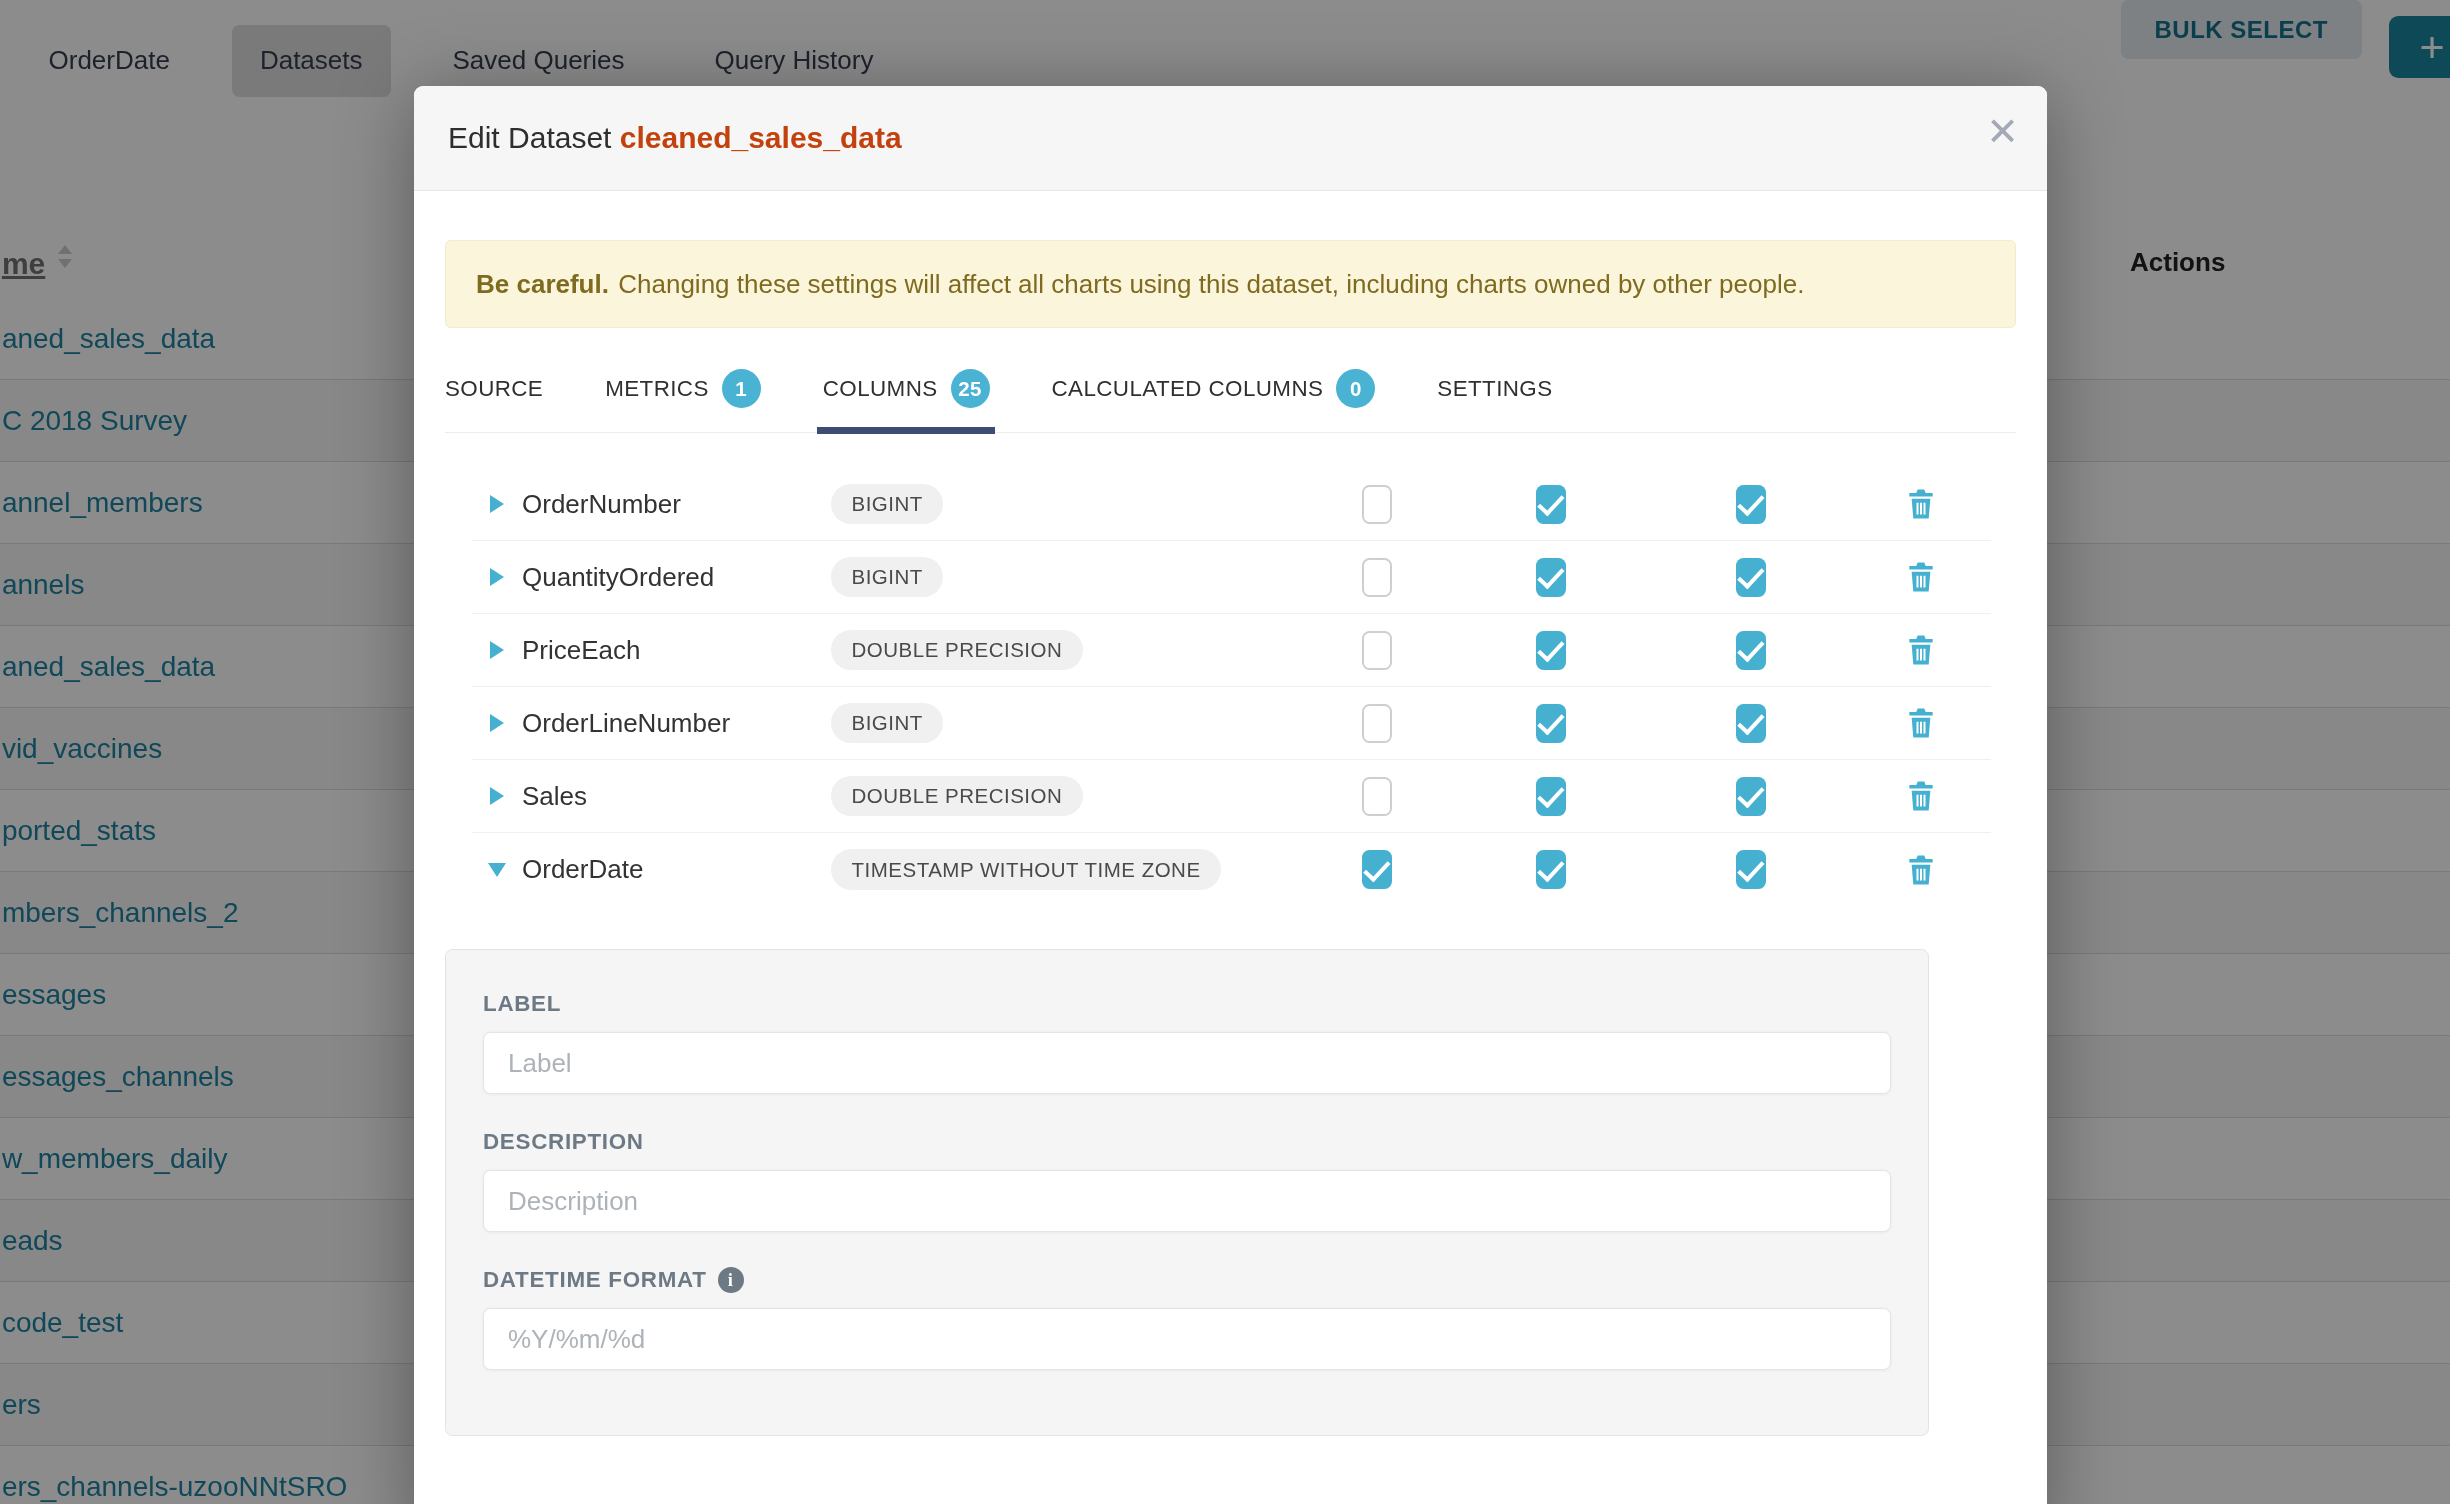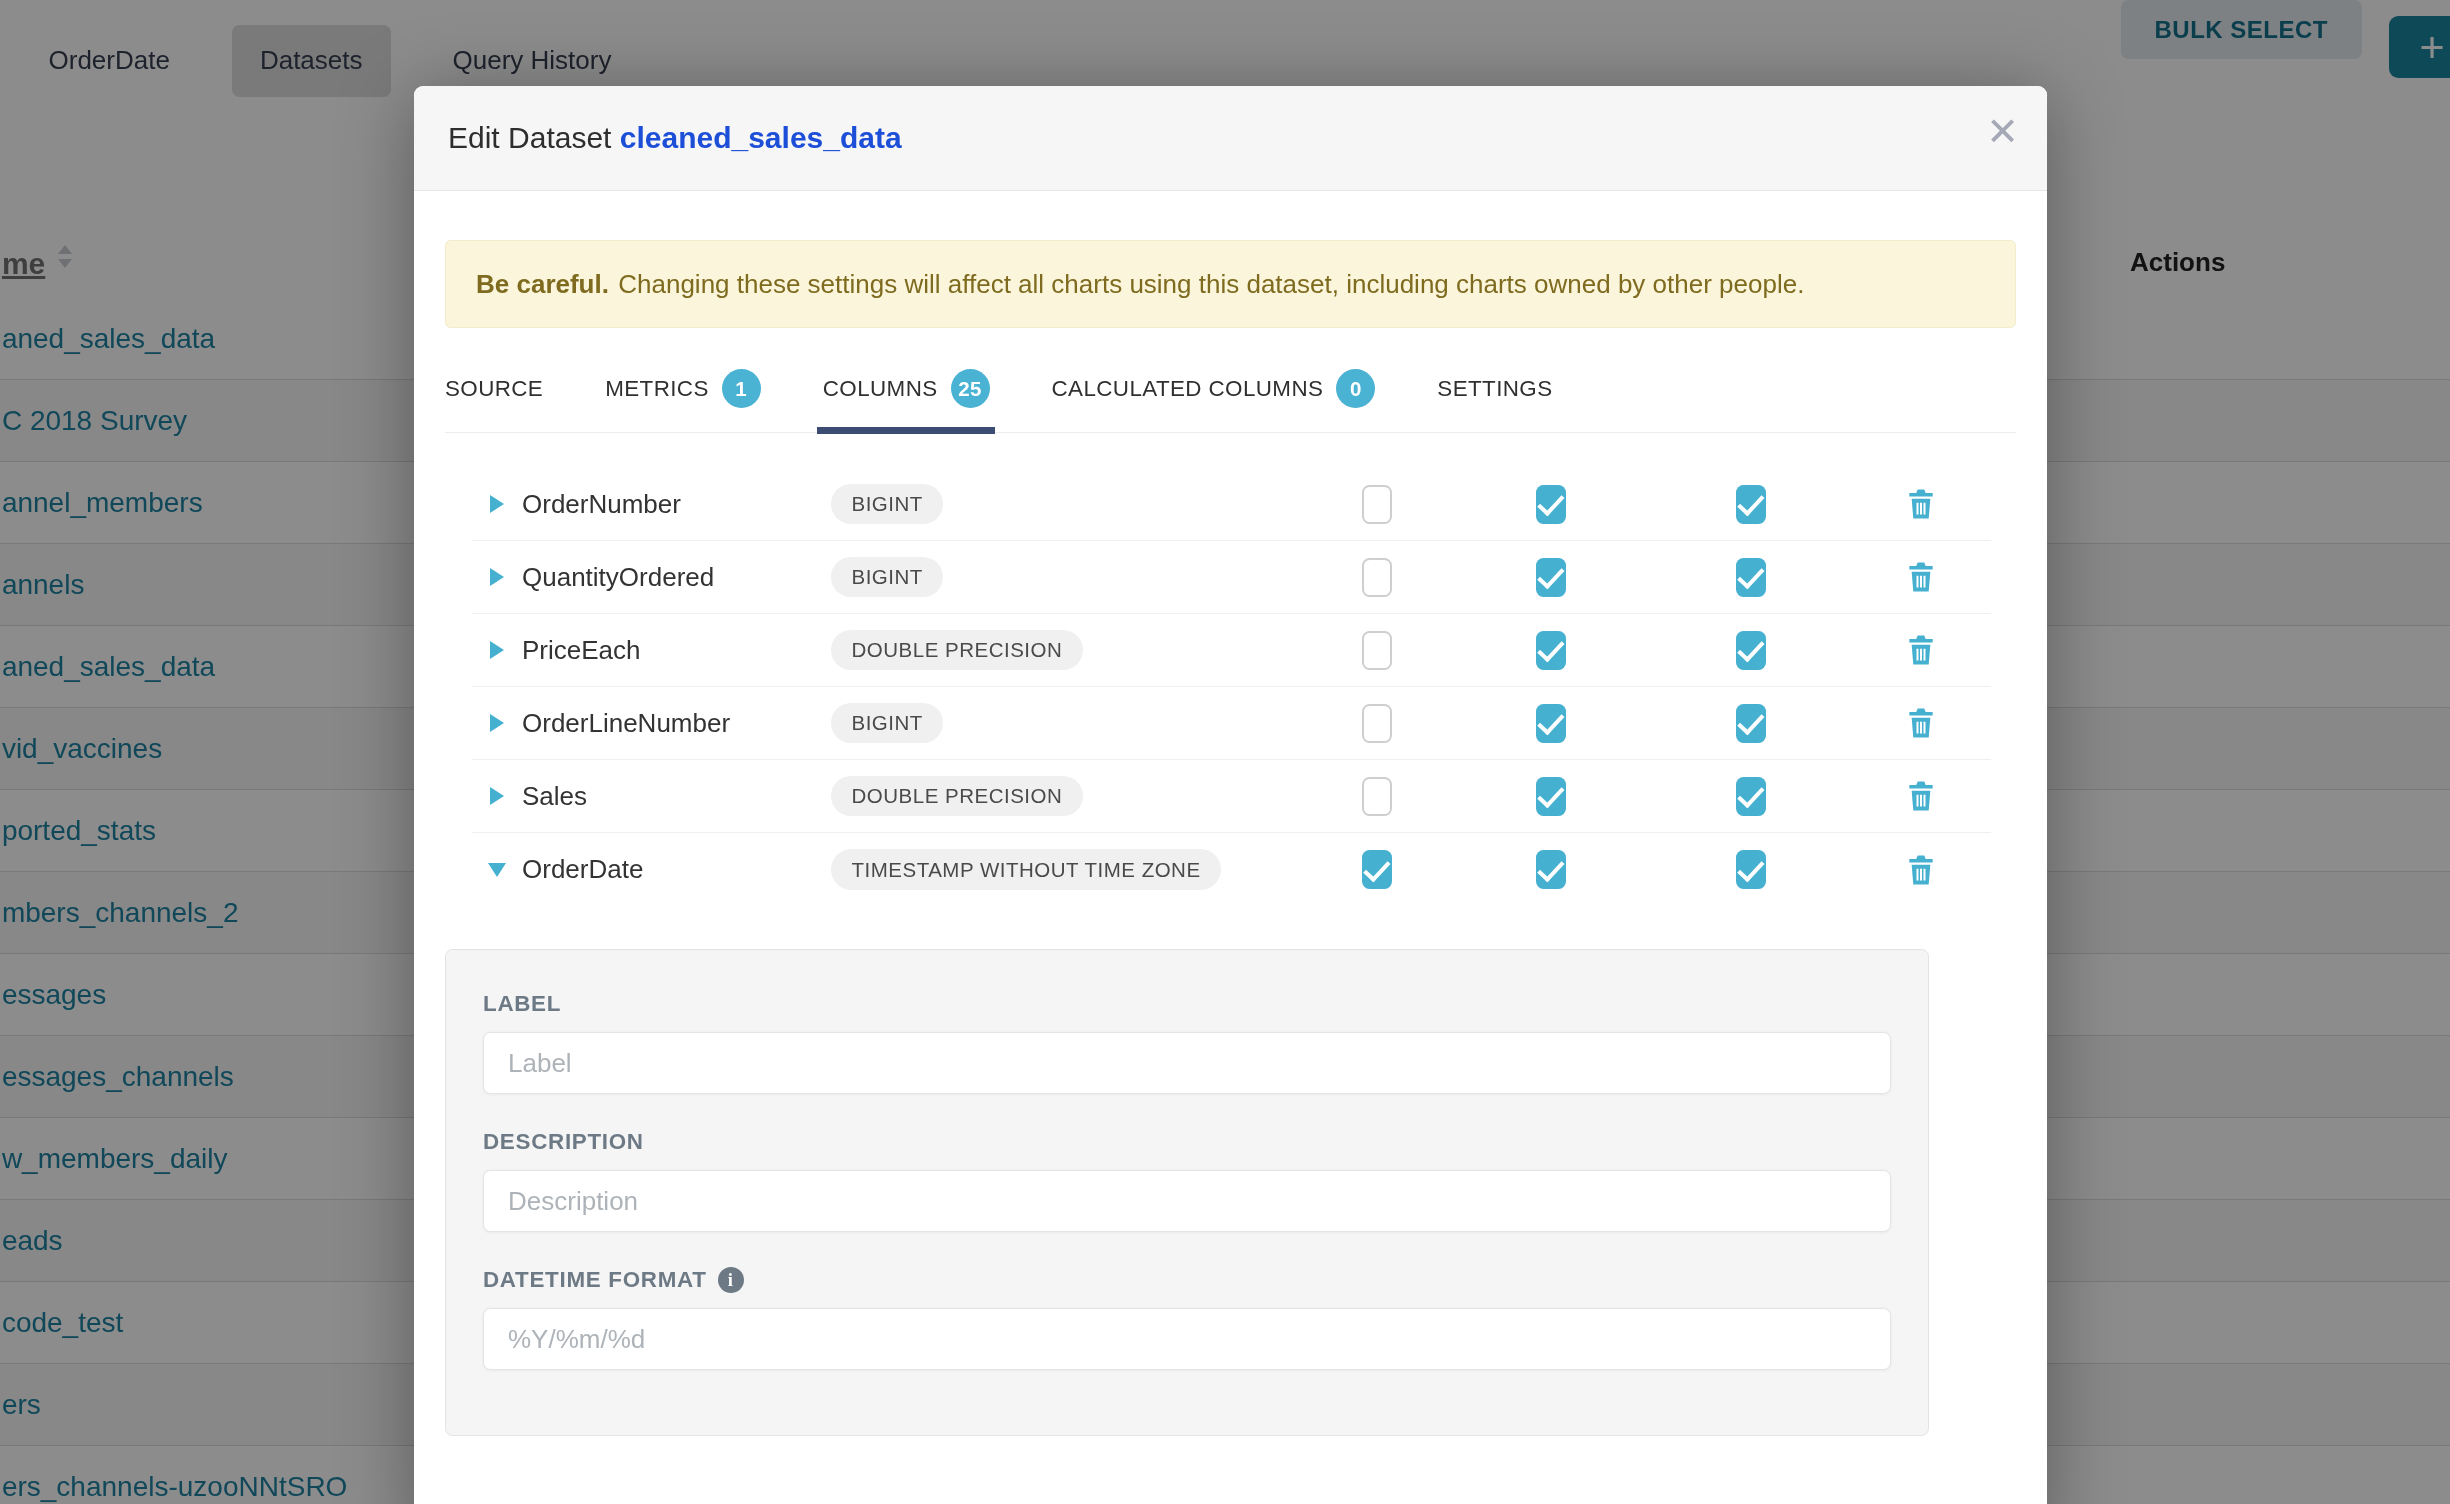--- a/index.html
+++ b/index.html
@@ -32,21 +32,21 @@
   .bg-actions-h { position:absolute; left:2130px; top:30px; font-size:26px; font-weight:700; color:#222222; }
   .bg-row { height:82px; border-bottom:0.9px solid #dcdcdc; display:flex; align-items:center; background:#ffffff; }
   .bg-row:nth-child(even) { background:#f7f7f7; }
   .bg-row a { font-size:28px; color:#1f84a3; text-decoration:none; padding-left:1.9px; white-space:nowrap; }
 
   
   .overlay { position:absolute; inset:0; background:rgba(0,0,0,0.45); z-index:5; }
   .modal { position:absolute; left:414px; top:86px; width:1633px; height:1454px; background:#ffffff; border-radius:9.3px 9.3px 0 0; z-index:10; box-shadow:0 9.3px 75px rgba(0,0,0,0.35); }
   .modal-header { height:105px; background:#f6f6f6; border-bottom:0.9px solid #e6e6e6; border-radius:9.3px 9.3px 0 0; display:flex; align-items:center; padding:0 34px; position:relative; }
   .modal-title { font-size:30px; color:#2e2e2e; }
-  .modal-title b { font-weight:700; color:#1d4ed8; }
+  .modal-title b { font-weight:700; color:#c2410c; }
   .modal-close { position:absolute; right:28px; top:26px; font-size:39px; color:#a4a8b7; background:none; border:none; line-height:1; font-family:inherit; cursor:pointer; }
   .modal-body { padding:0 31px; }
 
   .banner { margin-top:49px; min-height:88px; background:#fbf5db; border:0.9px solid #f2ebcc; border-radius:5.6px; display:flex; align-items:center; padding:0 30px; font-size:26px; color:#7e6b1f; }
   .banner b { font-weight:700; margin-right:9.3px; }
 
   .tabs { margin-top:15px; display:flex; gap:62px; border-bottom:1.9px solid #ececec; padding-top:26px; }
   .tab { display:flex; align-items:center; gap:13px; padding-bottom:24px; font-size:22.4px; letter-spacing:0.4px; color:#303030; position:relative; cursor:pointer; white-space:nowrap; }
   .tab.active::after { content:""; position:absolute; left:-5.6px; right:-5.6px; bottom:-1.9px; height:6.5px; background:#3d4c73; }
   .badge { min-width:39px; height:39px; border-radius:19.6px; background:#4ab2d2; color:#ffffff; font-size:20.5px; font-weight:600; display:flex; align-items:center; justify-content:center; padding:0 5.6px; }
@@ -77,20 +77,21 @@
 </style>
 </head>
 <body>
 
 <div class="root">
 
   <div class="navbar">
     <div class="nav-items">
         <div class="nav-item">OrderDate</div>
         <div class="nav-item active">Datasets</div>
+        <div class="nav-item">Saved Queries</div>
         <div class="nav-item">Query History</div>
       </div>
     <button class="bulk-btn">BULK SELECT</button>
     <button class="plus-btn">+</button>
   </div>
 
   <div class="filterbar">
     <span class="caret-down filter-caret1"></span>
     <span class="filter-label">Database:</span>
     <span class="filter-value">examples</span>

